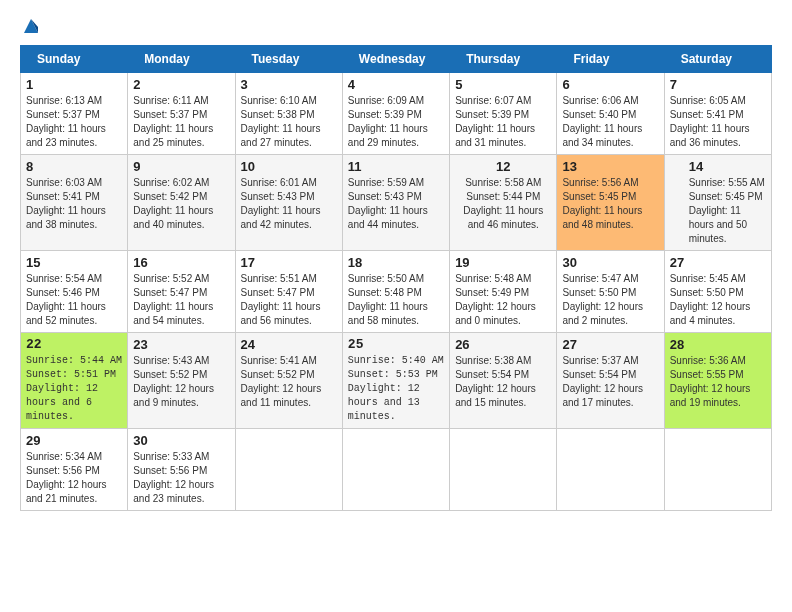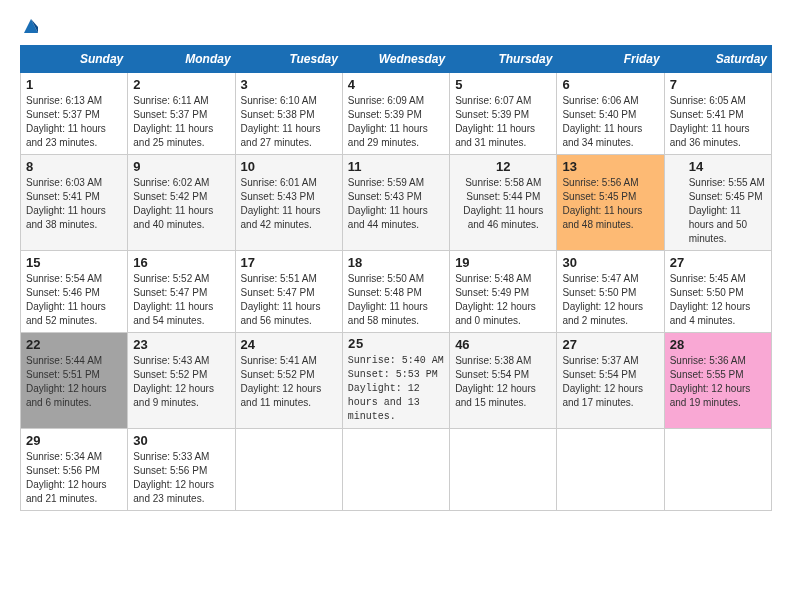--- a/index.html
+++ b/index.html
@@ -53,26 +53,25 @@
     }
     .calendar-table {
       width: 100%;
       border-collapse: collapse;
       margin-top: 8px;
       font-size: 10.5px;
     }
     .calendar-table th {
       background-color: #1a6eb5;
       color: #fff;
-      padding: 6px 4px;
-      text-align: right;
+      padding: 6px 16px;
+      text-align: left;
       font-size: 12px;
       font-weight: bold;
       border: 1px solid #1a6eb5;
-      font-style: italic;
     }
     .calendar-table td {
       border: 1px solid #ccc;
       vertical-align: top;
       padding: 4px 5px;
       min-height: 80px;
       width: calc(100% / 7);
       background: #fff;
     }
     .calendar-table tr:nth-child(even) td {
@@ -174,33 +173,33 @@
         <td><span class="day-number">18</span>
 <span class="day-info">Sunrise: 5:50 AM<br>Sunset: 5:48 PM<br>Daylight: 11 hours and 58 minutes.</span></td>
         <td><span class="day-number">19</span>
 <span class="day-info">Sunrise: 5:48 AM<br>Sunset: 5:49 PM<br>Daylight: 12 hours and 0 minutes.</span></td>
         <td><span class="day-number">30</span>
 <span class="day-info">Sunrise: 5:47 AM<br>Sunset: 5:50 PM<br>Daylight: 12 hours and 2 minutes.</span></td>
         <td><span class="day-number">27</span>
 <span class="day-info">Sunrise: 5:45 AM<br>Sunset: 5:50 PM<br>Daylight: 12 hours and 4 minutes.</span></td>
       </tr>
       <tr style="background: rgb(245, 245, 245);">
-        <td style="background: #a3a3a3;"><span class="day-number">22</span>
+        <td style="background: #bef264; font-family: Liberation Mono, monospace;"><span class="day-number">22</span>
 <span class="day-info">Sunrise: 5:44 AM<br>Sunset: 5:51 PM<br>Daylight: 12 hours and 6 minutes.</span></td>
         <td style="background: rgb(245, 245, 245);"><span class="day-number">23</span>
 <span class="day-info">Sunrise: 5:43 AM<br>Sunset: 5:52 PM<br>Daylight: 12 hours and 9 minutes.</span></td>
         <td style="background: rgb(245, 245, 245);"><span class="day-number">24</span>
 <span class="day-info">Sunrise: 5:41 AM<br>Sunset: 5:52 PM<br>Daylight: 12 hours and 11 minutes.</span></td>
         <td style="background: rgb(245, 245, 245); font-family: Liberation Mono, monospace;"><span class="day-number">25</span>
 <span class="day-info">Sunrise: 5:40 AM<br>Sunset: 5:53 PM<br>Daylight: 12 hours and 13 minutes.</span></td>
-        <td style="background: rgb(245, 245, 245);"><span class="day-number">46</span>
+        <td style="background: rgb(245, 245, 245);"><span class="day-number">26</span>
 <span class="day-info">Sunrise: 5:38 AM<br>Sunset: 5:54 PM<br>Daylight: 12 hours and 15 minutes.</span></td>
         <td style="background: rgb(245, 245, 245);"><span class="day-number">27</span>
 <span class="day-info">Sunrise: 5:37 AM<br>Sunset: 5:54 PM<br>Daylight: 12 hours and 17 minutes.</span></td>
-        <td style="background: #f9a8d4;"><span class="day-number">28</span>
+        <td style="background: #bef264;"><span class="day-number">28</span>
 <span class="day-info">Sunrise: 5:36 AM<br>Sunset: 5:55 PM<br>Daylight: 12 hours and 19 minutes.</span></td>
       </tr>
       <tr>
         <td><span class="day-number">29</span>
 <span class="day-info">Sunrise: 5:34 AM<br>Sunset: 5:56 PM<br>Daylight: 12 hours and 21 minutes.</span></td>
         <td><span class="day-number">30</span>
 <span class="day-info">Sunrise: 5:33 AM<br>Sunset: 5:56 PM<br>Daylight: 12 hours and 23 minutes.</span></td>
         <td class="empty-cell"></td>
         <td class="empty-cell"></td>
         <td class="empty-cell"></td>

